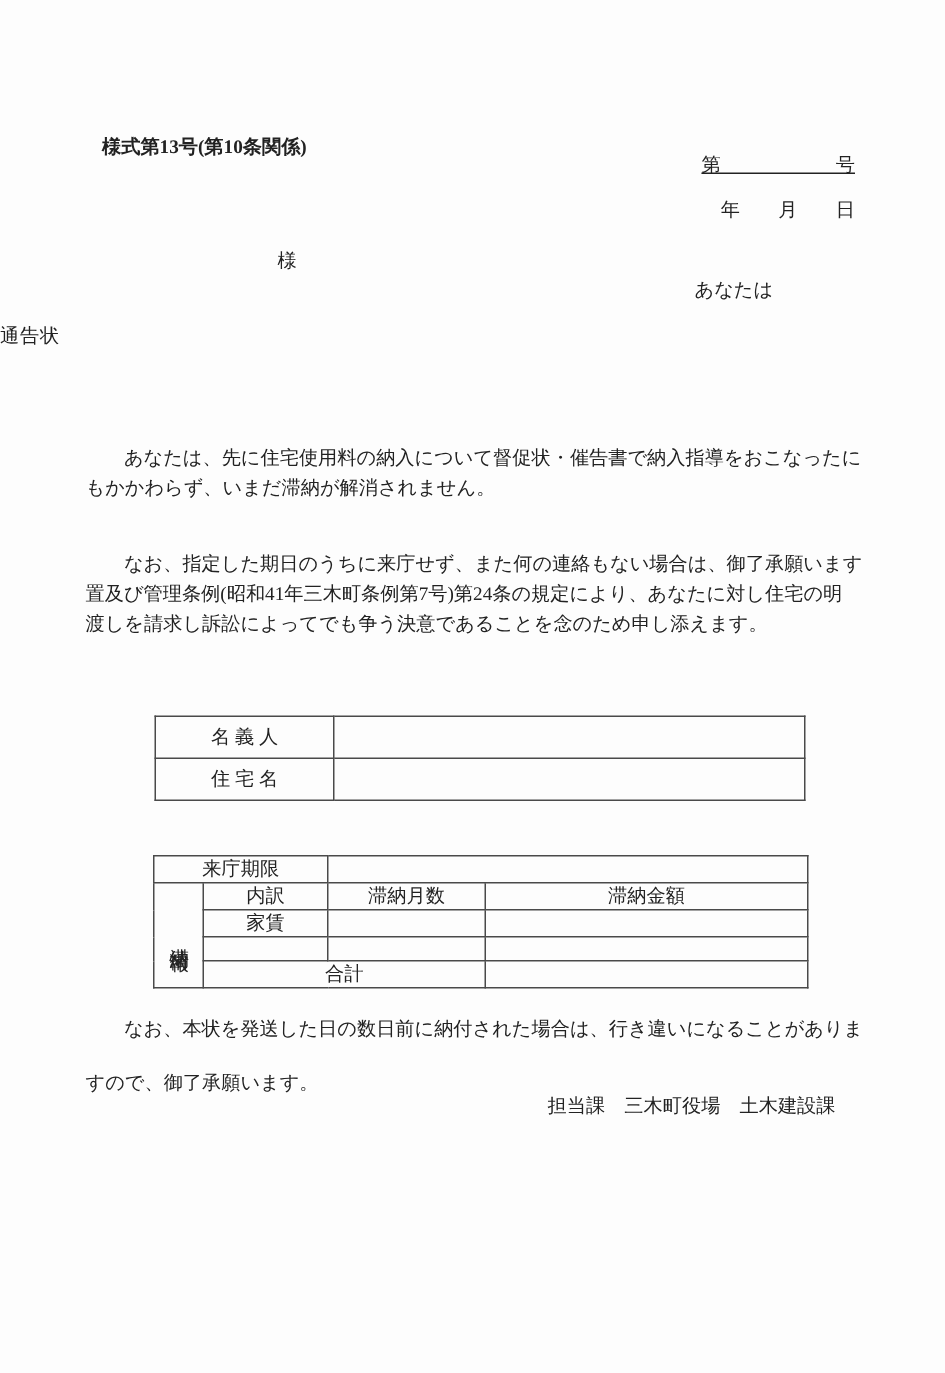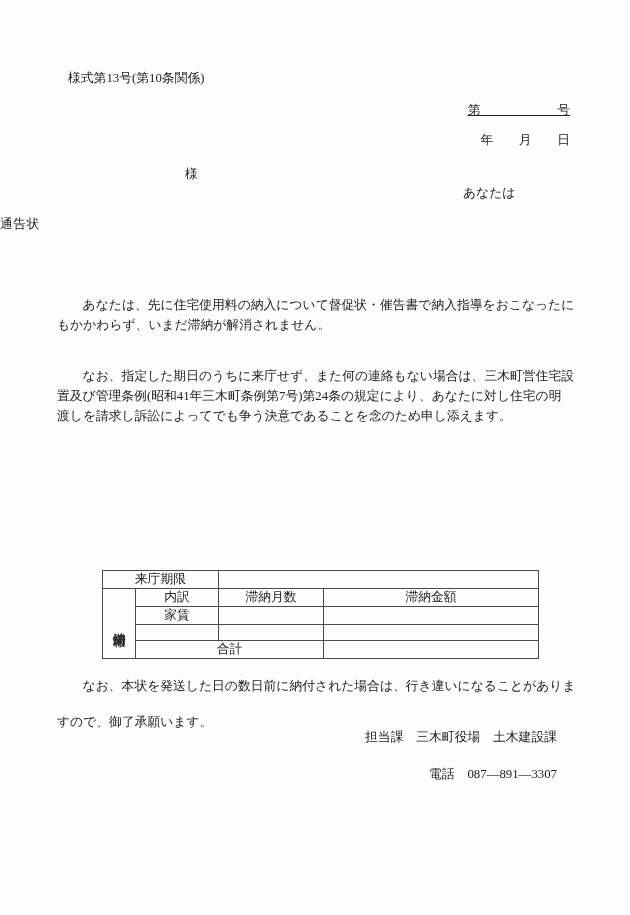--- a/index.html
+++ b/index.html
@@ -7,21 +7,21 @@
     position:relative;
     width:630px;height:915px;
     margin:0 auto;
     background:#fdfdfd;
     font-family:"Liberation Serif","DejaVu Serif",serif;
     color:#222;
     overflow:hidden;
   }
   .abs{position:absolute;}
   .txt{font-size:12.8px;line-height:20px;white-space:pre;}
-  .form-number{left:68px;top:68px;}
+  .form-number{left:68px;top:88px;font-weight:bold;}
   .rline{right:60px;text-align:right;}
   .issue-number{top:100px;text-decoration:underline;}
   .issue-date{top:130px;}
   .recipient{left:185px;top:164px;}
   .sender{left:463px;top:183px;}
   .doc-title{left:0;top:214px;width:100%;text-align:left;letter-spacing:0.5px;}
   .para{left:57px;}
   .p1{top:251px;margin-top:44px;}
   .p2{top:310px;}
   .p3{top:366px;}
@@ -63,24 +63,40 @@
   <div class="abs txt rline issue-number">第　　　　　　号</div>
   <div class="abs txt rline issue-date">年　　月　　日</div>
 
   <div class="abs txt recipient">様</div>
   <div class="abs txt sender">あなたは</div>
 
   <div class="abs txt doc-title">通告状</div>
 
   <div class="abs txt para p1">　　あなたは、先に住宅使用料の納入について督促状・催告書で納入指導をおこなったに
 もかかわらず、いまだ滞納が解消されません。</div>
-  <div class="abs txt para p3">　　なお、指定した期日のうちに来庁せず、また何の連絡もない場合は、三木町営住宅設
+  <div class="abs txt para p3">　　なお、指定した期日のうちに来庁せず、また何の連絡もない場合は、御了承願います
 置及び管理条例(昭和41年三木町条例第7号)第24条の規定により、あなたに対し住宅の明
 渡しを請求し訴訟によってでも争う決意であることを念のため申し添えます。</div>
 
+  <table class="abs t1">
+    <colgroup>
+        <col style="width:119px">
+        <col style="width:314px">
+      </colgroup>
+    <tbody>
+        <tr>
+      <td class="lbl">名義人</td>
+      <td class="val"></td>
+    </tr>
+    <tr>
+      <td class="lbl">住宅名</td>
+      <td class="val"></td>
+    </tr>
+  </tbody>
+    </table>
 
   <table class="abs t2">
     <colgroup>
         <col style="width:33px">
         <col style="width:83px">
         <col style="width:105px">
         <col style="width:215px">
       </colgroup>
     <tbody>
         <tr>
@@ -107,15 +123,14 @@
       <td colspan="2">合計</td>
       <td class="val"></td>
     </tr>
   </tbody>
     </table>
 
   <div class="abs txt para p5">　　なお、本状を発送した日の数日前に納付された場合は、行き違いになることがありま
 すので、御了承願います。</div>
 
   <div class="abs txt dept">担当課　三木町役場　土木建設課</div>
-  <div class="abs txt phone">電話　087―891―3307</div>
 
 </div>
 
 </body></html>

